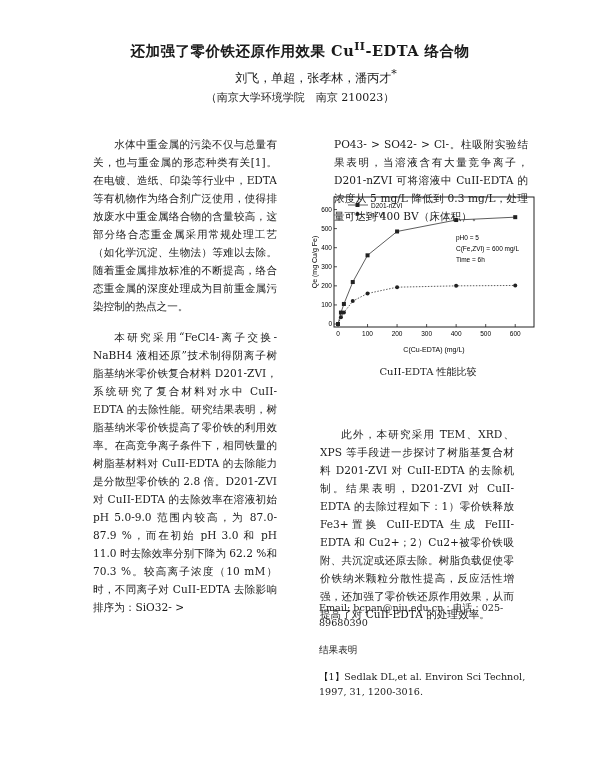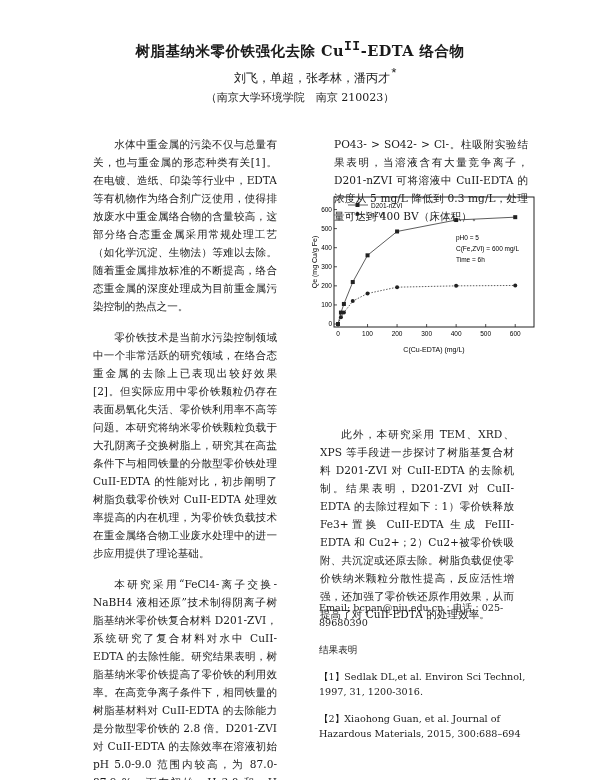--- a/index.html
+++ b/index.html
@@ -8,41 +8,40 @@
   .title { position:absolute; top:42px; left:0; width:600px; text-align:center;
            font-size:14.5px; font-weight:bold; letter-spacing:0.5px; }
   .authors { position:absolute; top:70px; left:16px; width:600px; text-align:center; font-size:12px; }
   .affil { position:absolute; top:90px; left:0; width:600px; text-align:center; font-size:11px; }
   .col { position:absolute; font-size:10.6px; line-height:18px; text-align:justify; }
   .col p { margin:13px; }
   .col p.ind { text-indent:2em; }
   #left { left:80px; top:122px; width:210px; }
   #right-top { left:321px; top:122px; width:220px; }
   #right-body { left:307px; top:412px; width:220px; }
-  sup, sub { font-size:13px; line-height:0;font-family:Liberation Mono, monospace; }
+  sup, sub { font-size:11px; line-height:0; }
   .chart { position:absolute; left:310px; top:192px; width:230px; height:165px; }
   .caption { position:absolute; left:318px; top:364px; width:220px; font-size:10px; line-height:16px; }
   .caption .l2 { display:block; text-align:center; }
   .foot { position:absolute; left:307px; top:588px; width:240px; font-size:9.6px; line-height:15px; }
   .foot div { margin:12px; }
 </style>
 </head>
 <body>
 
 <div class="title">
-  <span>树脂基纳米零价铁强化去除 Cu</span><sup>II</sup><span>-EDTA 络合物</span>
+  <span>还加强了零价铁还原作用效果 Cu</span><sup>II</sup><span>-EDTA 络合物</span>
 </div>
 <div class="authors">
   <span>刘飞，单超，张孝林，潘丙才</span><sup>*</sup>
 </div>
 <div class="affil">（南京大学环境学院　南京 210023）</div>
 
 <div class="col" id="left">
   <p class="ind">水体中重金属的污染不仅与总量有关，也与重金属的形态种类有关[1]。在电镀、造纸、印染等行业中，EDTA 等有机物作为络合剂广泛使用，使得排放废水中重金属络合物的含量较高，这部分络合态重金属采用常规处理工艺（如化学沉淀、生物法）等难以去除。随着重金属排放标准的不断提高，络合态重金属的深度处理成为目前重金属污染控制的热点之一。</p>
-  <p class="ind">零价铁技术是当前水污染控制领域中一个非常活跃的研究领域，在络合态重金属的去除上已表现出较好效果[2]。但实际应用中零价铁颗粒仍存在表面易氧化失活、零价铁利用率不高等问题。本研究将纳米零价铁颗粒负载于大孔阴离子交换树脂上，研究其在高盐条件下与相同铁量的分散型零价铁处理 CuII-EDTA 的性能对比，初步阐明了树脂负载零价铁对 CuII-EDTA 处理效率提高的内在机理，为零价铁负载技术在重金属络合物工业废水处理中的进一步应用提供了理论基础。</p>
   <p class="ind">本研究采用“FeCl4-离子交换-NaBH4 液相还原”技术制得阴离子树脂基纳米零价铁复合材料 D201-ZVI，系统研究了复合材料对水中 CuII-EDTA 的去除性能。研究结果表明，树脂基纳米零价铁提高了零价铁的利用效率。在高竞争离子条件下，相同铁量的树脂基材料对 CuII-EDTA 的去除能力是分散型零价铁的 2.8 倍。D201-ZVI 对 CuII-EDTA 的去除效率在溶液初始 pH 5.0-9.0 范围内较高，为 87.0-87.9 %，而在初始 pH 3.0 和 pH 11.0 时去除效率分别下降为 62.2 %和 70.3 %。较高离子浓度（10 mM）时，不同离子对 CuII-EDTA 去除影响排序为：SiO32- &gt;</p>
 </div>
 
 <div class="col" id="right-top">
   <p>PO43- &gt; SO42- &gt; Cl-。柱吸附实验结果表明，当溶液含有大量竞争离子，D201-nZVI 可将溶液中 CuII-EDTA 的浓度从 5 mg/L 降低到 0.3 mg/L，处理量可达到 400 BV（床体积）。</p>
 </div>
 
 <svg class="chart" viewBox="0 0 230 165" xmlns="http://www.w3.org/2000/svg">
   <rect x="24" y="5" width="200" height="130" fill="none" stroke="#222" stroke-width="1"></rect>
   <g id="xticks">
@@ -108,24 +107,24 @@
     <text x="61" y="24.5">nZVI</text>
   </g>
   <g font-family="Liberation Sans, sans-serif" font-size="6.5">
     <text x="146" y="48">pH0 = 5</text>
     <text x="146" y="59">C(Fe,ZVI) = 600 mg/L</text>
     <text x="146" y="70">Time = 6h</text>
   </g>
 </svg>
 
 <div class="caption">
+  <span class="l2">CuII-EDTA 性能比较</span>
 </div>
 
 <div class="col" id="right-body">
   <p class="ind">此外，本研究采用 TEM、XRD、XPS 等手段进一步探讨了树脂基复合材料 D201-ZVI 对 CuII-EDTA 的去除机制。结果表明，D201-ZVI 对 CuII-EDTA 的去除过程如下：1）零价铁释放 Fe3+置换 CuII-EDTA 生成 FeIII-EDTA 和 Cu2+；2）Cu2+被零价铁吸附、共沉淀或还原去除。树脂负载促使零价铁纳米颗粒分散性提高，反应活性增强，还加强了零价铁还原作用效果，从而提高了对 CuII-EDTA 的处理效率。</p>
 </div>
 
 <div class="foot">
   <div>Email: bcpan@nju.edu.cn；电话：025-89680390</div>
   <div>结果表明</div>
   <div>【1】Sedlak DL,et al. Environ Sci Technol, 1997, 31, 1200-3016.</div>
-  <div>【2】Xiaohong Guan, et al. Journal of Hazardous Materials, 2015, 300:688–694</div>
 </div>
 
 </body></html>

